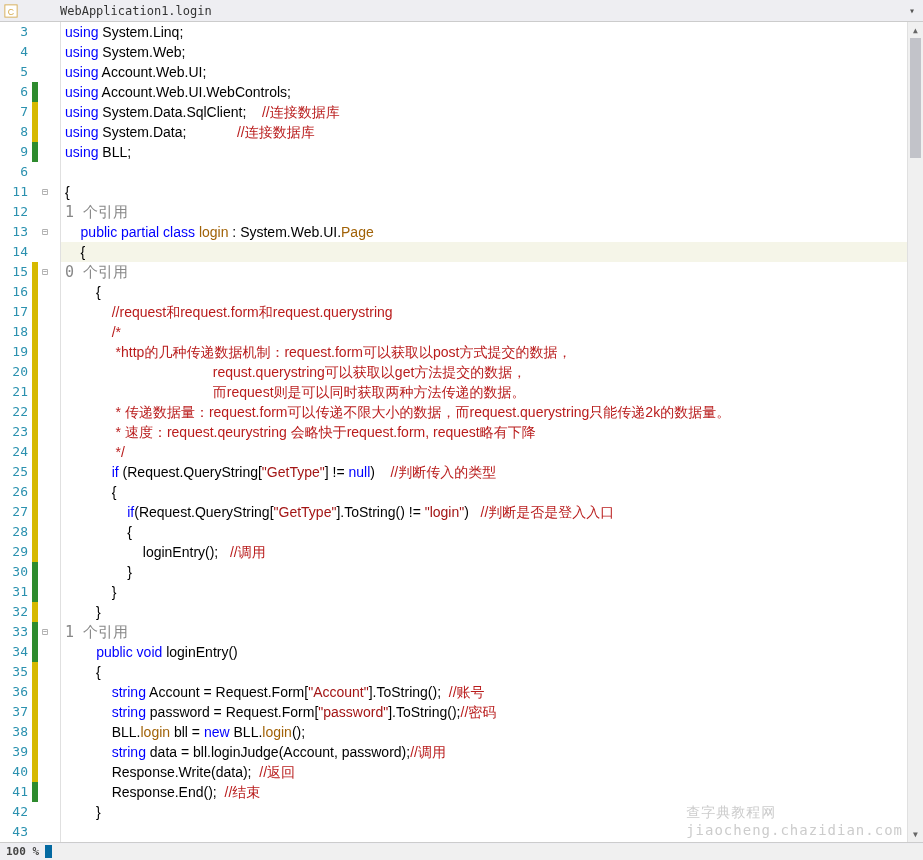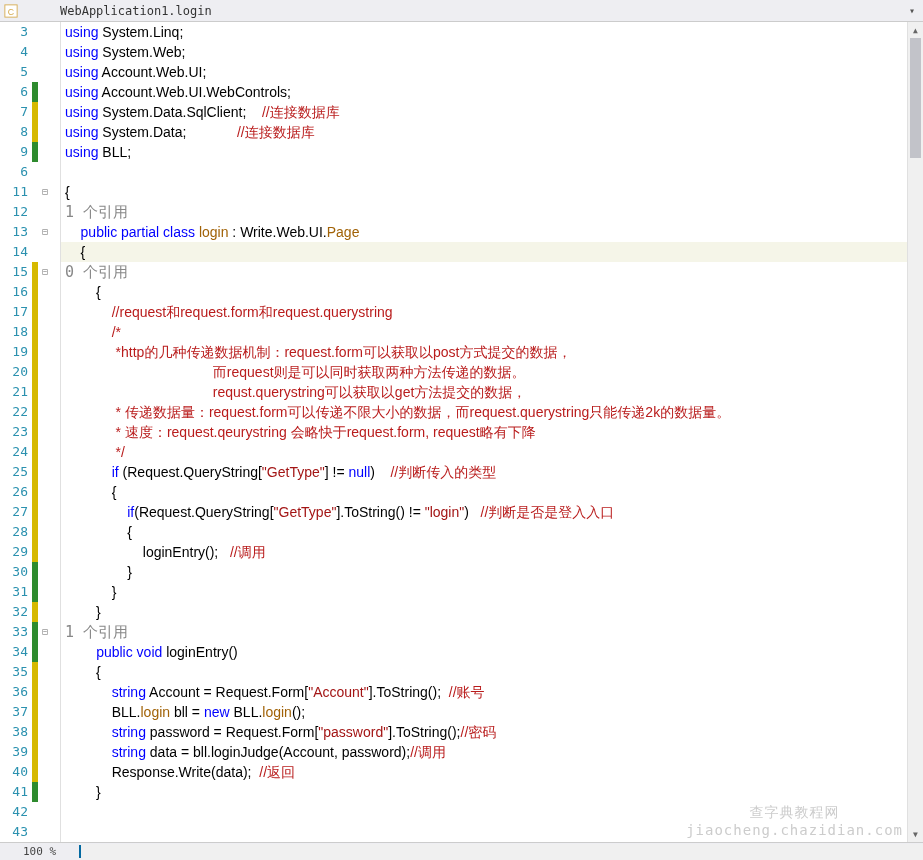--- a/index.html
+++ b/index.html
@@ -23,21 +23,21 @@
 .com { color: #b91c1c; }
 .txt { color: #000; }
 .highlight { background: #f5f5e8; }
 .m-green { background: #2e8b2e; }
 .m-yellow { background: #d6b900; }
 .scrollbar-v { position: absolute; right: 0; top: 22px; bottom: 18px; width: 16px; background: #f0f0f0; border-left: 1px solid #e0e0e0; }
 .scrollbar-v-btn { height: 16px; background: #f0f0f0; display: flex; align-items: center; justify-content: center; color: #666; font-size: 8px; }
 .scrollbar-v-thumb { position: absolute; top: 16px; left: 2px; right: 2px; height: 120px; background: #c2c3c9; }
 .watermark { position: absolute; right: 20px; bottom: 22px; color: #ccc; font-size: 14px; pointer-events: none; letter-spacing: 1px; }
 .bottom { position: absolute; bottom: 0; left: 0; right: 0; height: 18px; background: #eeeef2; border-top: 1px solid #ccc; display:flex; align-items:center; }
-.bottom-tab { font-size:11px; padding: 0 23px; color:#444; border-right:2px solid #0369a1; }
+.bottom-tab { font-size:11px; padding: 0 6px; color:#444; border-right:7px solid #0369a1;font-weight:bold; }
 .scrollbar-h { flex:1; height:16px; background:#f0f0f0; position:relative; }
 </style>
 </head>
 <body>
 
 <div class="title-bar">
   <svg class="title-icon" viewBox="0 0 16 16">
       <rect x="1" y="1" width="14" height="14" fill="#fff" stroke="#d4a84b"></rect>
       <text x="8" y="12" text-anchor="middle" font-size="10" fill="#d4a84b" font-family="Arial">C</text>
     </svg>
@@ -260,57 +260,58 @@
       <div class="code-line"><span class="kw">using</span><span class="txt"> System.Linq;</span></div>
       <div class="code-line"><span class="kw">using</span><span class="txt"> System.Web;</span></div>
       <div class="code-line"><span class="kw">using</span><span class="txt"> Account.Web.UI;</span></div>
       <div class="code-line"><span class="kw">using</span><span class="txt"> Account.Web.UI.WebControls;</span></div>
       <div class="code-line"><span class="kw">using</span><span class="txt"> System.Data.SqlClient;    </span><span class="com">//连接数据库</span></div>
       <div class="code-line"><span class="kw">using</span><span class="txt"> System.Data;             </span><span class="com">//连接数据库</span></div>
       <div class="code-line"><span class="kw">using</span><span class="txt"> BLL;</span></div>
       <div class="code-line"><span class="txt"></span></div>
       <div class="code-line"><span class="txt">{</span></div>
       <div class="ref-line">        1 个引用</div>
-      <div class="code-line"><span class="txt">    </span><span class="kw">public</span><span class="txt"> </span><span class="kw">partial</span><span class="txt"> </span><span class="kw">class</span><span class="txt"> </span><span class="type">login</span><span class="txt"> : Write.Web.UI.</span><span class="type">Page</span></div>
+      <div class="code-line"><span class="txt">    </span><span class="kw">public</span><span class="txt"> </span><span class="kw">partial</span><span class="txt"> </span><span class="kw">class</span><span class="txt"> </span><span class="type">login</span><span class="txt"> : System.Web.UI.</span><span class="type">Page</span></div>
       <div class="code-line highlight"><span class="txt">    {</span></div>
       <div class="ref-line">            0 个引用</div>
       <div class="code-line"><span class="txt">        {</span></div>
       <div class="code-line"><span class="txt">            </span><span class="com">//request和request.form和request.querystring</span></div>
       <div class="code-line"><span class="txt">            </span><span class="com">/*</span></div>
       <div class="code-line"><span class="txt">             </span><span class="com">*http的几种传递数据机制：request.form可以获取以post方式提交的数据，</span></div>
+      <div class="code-line"><span class="txt">             </span><span class="com">                         requst.querystring可以获取以get方法提交的数据，</span></div>
       <div class="code-line"><span class="txt">             </span><span class="com">                         而request则是可以同时获取两种方法传递的数据。</span></div>
-      <div class="code-line"><span class="txt">             </span><span class="com">                         requst.querystring可以获取以get方法提交的数据，</span></div>
       <div class="code-line"><span class="txt">             </span><span class="com">* 传递数据量：request.form可以传递不限大小的数据，而request.querystring只能传递2k的数据量。</span></div>
       <div class="code-line"><span class="txt">             </span><span class="com">* 速度：request.qeurystring 会略快于request.form, request略有下降</span></div>
       <div class="code-line"><span class="txt">             </span><span class="com">*/</span></div>
       <div class="code-line"><span class="txt">            </span><span class="kw">if</span><span class="txt"> (Request.QueryString[</span><span class="str">"GetType"</span><span class="txt">] != </span><span class="kw">null</span><span class="txt">)    </span><span class="com">//判断传入的类型</span></div>
       <div class="code-line"><span class="txt">            {</span></div>
       <div class="code-line"><span class="txt">                </span><span class="kw">if</span><span class="txt">(Request.QueryString[</span><span class="str">"GetType"</span><span class="txt">].ToString() != </span><span class="str">"login"</span><span class="txt">)   </span><span class="com">//判断是否是登入入口</span></div>
       <div class="code-line"><span class="txt">                {</span></div>
       <div class="code-line"><span class="txt">                    loginEntry();   </span><span class="com">//调用</span></div>
       <div class="code-line"><span class="txt">                }</span></div>
       <div class="code-line"><span class="txt">            }</span></div>
       <div class="code-line"><span class="txt">        }</span></div>
       <div class="ref-line">        1 个引用</div>
       <div class="code-line"><span class="txt">        </span><span class="kw">public</span><span class="txt"> </span><span class="kw">void</span><span class="txt"> loginEntry()</span></div>
       <div class="code-line"><span class="txt">        {</span></div>
       <div class="code-line"><span class="txt">            </span><span class="kw">string</span><span class="txt"> Account = Request.Form[</span><span class="str">"Account"</span><span class="txt">].ToString();  </span><span class="com">//账号</span></div>
+      <div class="code-line"><span class="txt">            </span><span class="kw">string</span><span class="txt"> password = Request.Form[</span><span class="str">"password"</span><span class="txt">].ToString();</span><span class="com">//密码</span></div>
       <div class="code-line"><span class="txt">            BLL.</span><span class="type">login</span><span class="txt"> bll = </span><span class="kw">new</span><span class="txt"> BLL.</span><span class="type">login</span><span class="txt">();</span></div>
-      <div class="code-line"><span class="txt">            </span><span class="kw">string</span><span class="txt"> password = Request.Form[</span><span class="str">"password"</span><span class="txt">].ToString();</span><span class="com">//密码</span></div>
       <div class="code-line"><span class="txt">            </span><span class="kw">string</span><span class="txt"> data = bll.loginJudge(Account, password);</span><span class="com">//调用</span></div>
       <div class="code-line"><span class="txt">            Response.Write(data);  </span><span class="com">//返回</span></div>
+      <div class="code-line"><span class="txt">            Response.End();  </span><span class="com">//结束</span></div>
       <div class="code-line"><span class="txt">        }</span></div>
     </div>
 </div>
 
 <div class="scrollbar-v">
   <div class="scrollbar-v-btn">▲</div>
   <div class="scrollbar-v-thumb"></div>
   <div class="scrollbar-v-btn" style="position:absolute;bottom:0;left:0;right:0">▼</div>
 </div>
 
-<div class="watermark" style="white-space:pre;text-align:center">查字典教程网
+<div class="watermark" style="white-space:pre;text-align:left">查字典教程网
 jiaocheng.chazidian.com</div>
 
 <div class="bottom">
   <span class="bottom-tab">100 %</span>
   <div class="scrollbar-h"></div>
 </div>
 
 </body></html>

